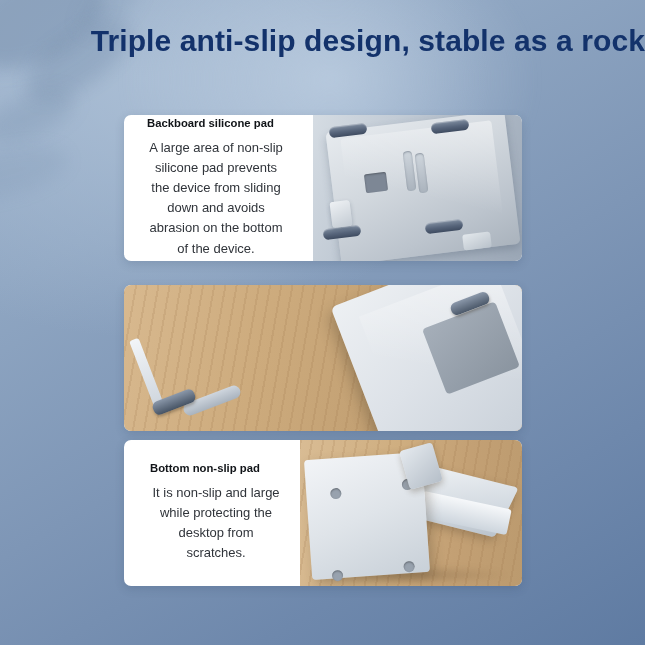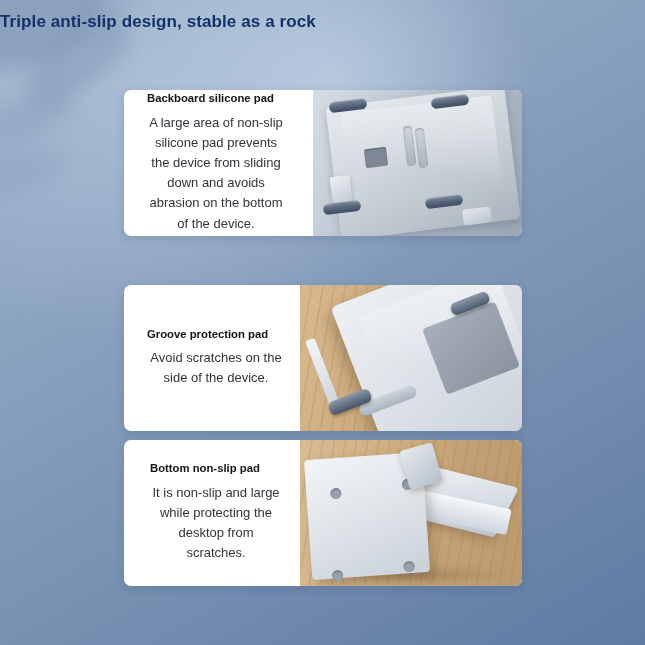--- a/index.html
+++ b/index.html
@@ -41,42 +41,42 @@
     left: 120px; top: -80px;
     width: 420px; height: 320px;
     background: radial-gradient(ellipse at center, rgba(205,220,236,0.55) 0%, rgba(205,220,236,0) 70%);
     filter: blur(6px);
   }
 
   
   .headline {
     position: absolute;
     left: 0; right: 0;
-    top: 12px;
-    text-align: left;
+    top: 24px;
+    text-align: right;
     color: #13326b;
-    font-size: 17px;
+    font-size: 30px;
     font-weight: bold;
     letter-spacing: .1px;
     white-space: nowrap;
   }
 
   
   .card {
     position: absolute;
     left: 124px;
     width: 398px;
     height: 146px;
     background: #ffffff;
     border-radius: 7px;
     box-shadow: 0 3px 10px rgba(40,60,90,0.18);
     overflow: hidden;
     display: flex;
   }
-  .card-1 { top: 90px; gap: 13px; }
+  .card-1 { top: 115px; gap: 13px; }
   .card-2 { top: 285px; }
   .card-3 { top: 440px; }
 
   .card-text {
     width: 176px;
     flex: 0 0 176px;
     padding: 0 12px 0 20px;
     box-sizing: border-box;
     display: flex;
     flex-direction: column;
@@ -331,24 +331,20 @@
       <div class="pad p1-pad-d"></div>
       <div class="p1-slot p1-slot-1"></div>
       <div class="p1-slot p1-slot-2"></div>
       <div class="p1-square"></div>
       <div class="p1-tab"></div>
       <div class="p1-foot"></div>
     </div>
   </div>
 
   <div class="card card-2">
-    <div class="card-text">
-      <div class="card-title">Groove protection pad</div>
-      <div class="card-body">Avoid scratches on the side of the device.</div>
-    </div>
     <div class="card-photo photo2">
       <div class="wood-grain"></div>
       <div class="p2-device"></div>
       <div class="p2-dark"></div>
       <div class="p2-edge"></div>
       <div class="p2-strip"></div>
       <div class="pad p2-pad-top"></div>
       <div class="pad p2-pad-bot"></div>
     </div>
   </div>

